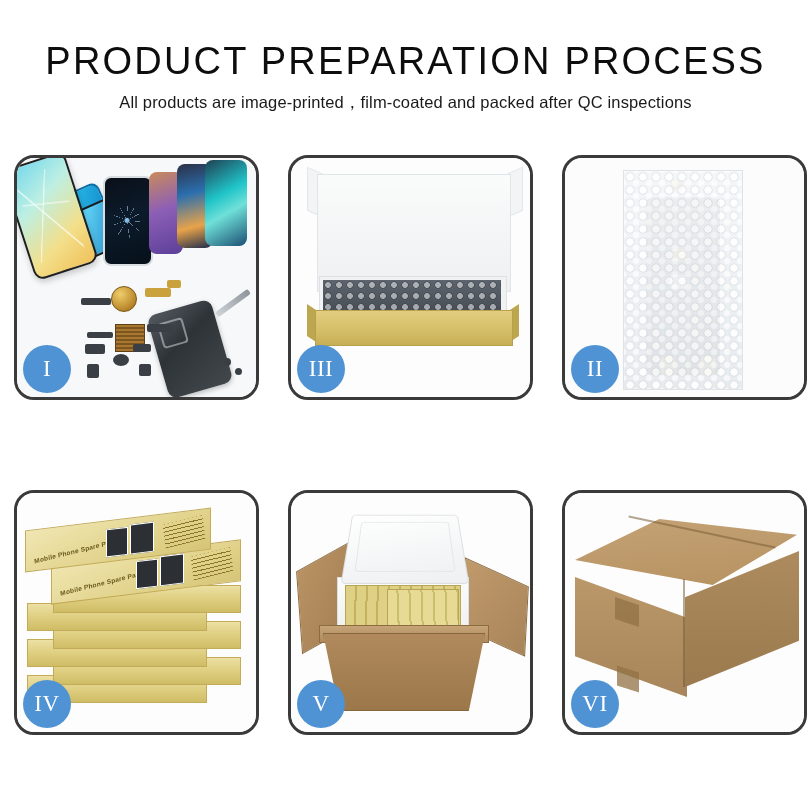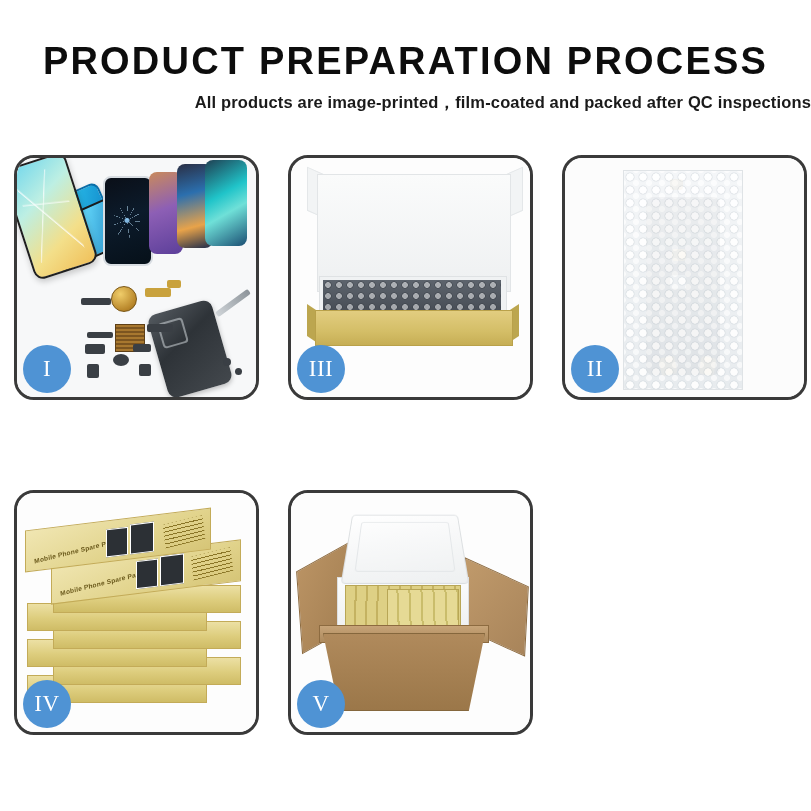--- a/index.html
+++ b/index.html
@@ -22,34 +22,33 @@
     box-sizing: border-box;
   }
 
   
   .header {
     padding-top: 42px;
     text-align: center;
   }
   .title {
     font-size: 38px;
-    font-weight: 700;
+    font-weight: 400;
     letter-spacing: 2.2px;
     color: #0d0d0d;
     line-height: 1.05;
     white-space: nowrap;
   }
   .subtitle {
     margin-top: 10px;
     font-size: 16.5px;
-    font-weight: 700;
+    font-weight: 400;
     letter-spacing: 0.15px;
     color: #1a1a1a;
     white-space: nowrap;
-    text-align: right;
   }
 
   
   .grid {
     position: absolute;
     left: 14px;
     top: 155px;
     width: 783px;
     display: grid;
     grid-template-columns: repeat(3, 245px);
@@ -481,15 +480,27 @@
         <div class="foam-box"></div>
         <div class="gold-stack-in"></div>
         <div class="gold-stack-in2"></div>
         <div class="foam-lid"></div>
         <div class="carton-rim"></div>
         <div class="carton-body"></div>
       </div>
       <div class="badge">V</div>
     </div>
 
+    <div class="panel">
+      <div class="panel-inner p6">
+        <div class="c6-top"></div>
+        <div class="c6-topline"></div>
+        <div class="c6-left"></div>
+        <div class="c6-right"></div>
+        <div class="c6-seam"></div>
+        <div class="c6-tape c6-tape-a"></div>
+        <div class="c6-tape c6-tape-b"></div>
+      </div>
+      <div class="badge">VI</div>
+    </div>
 
   </div>
 </div>
 
 </body></html>

